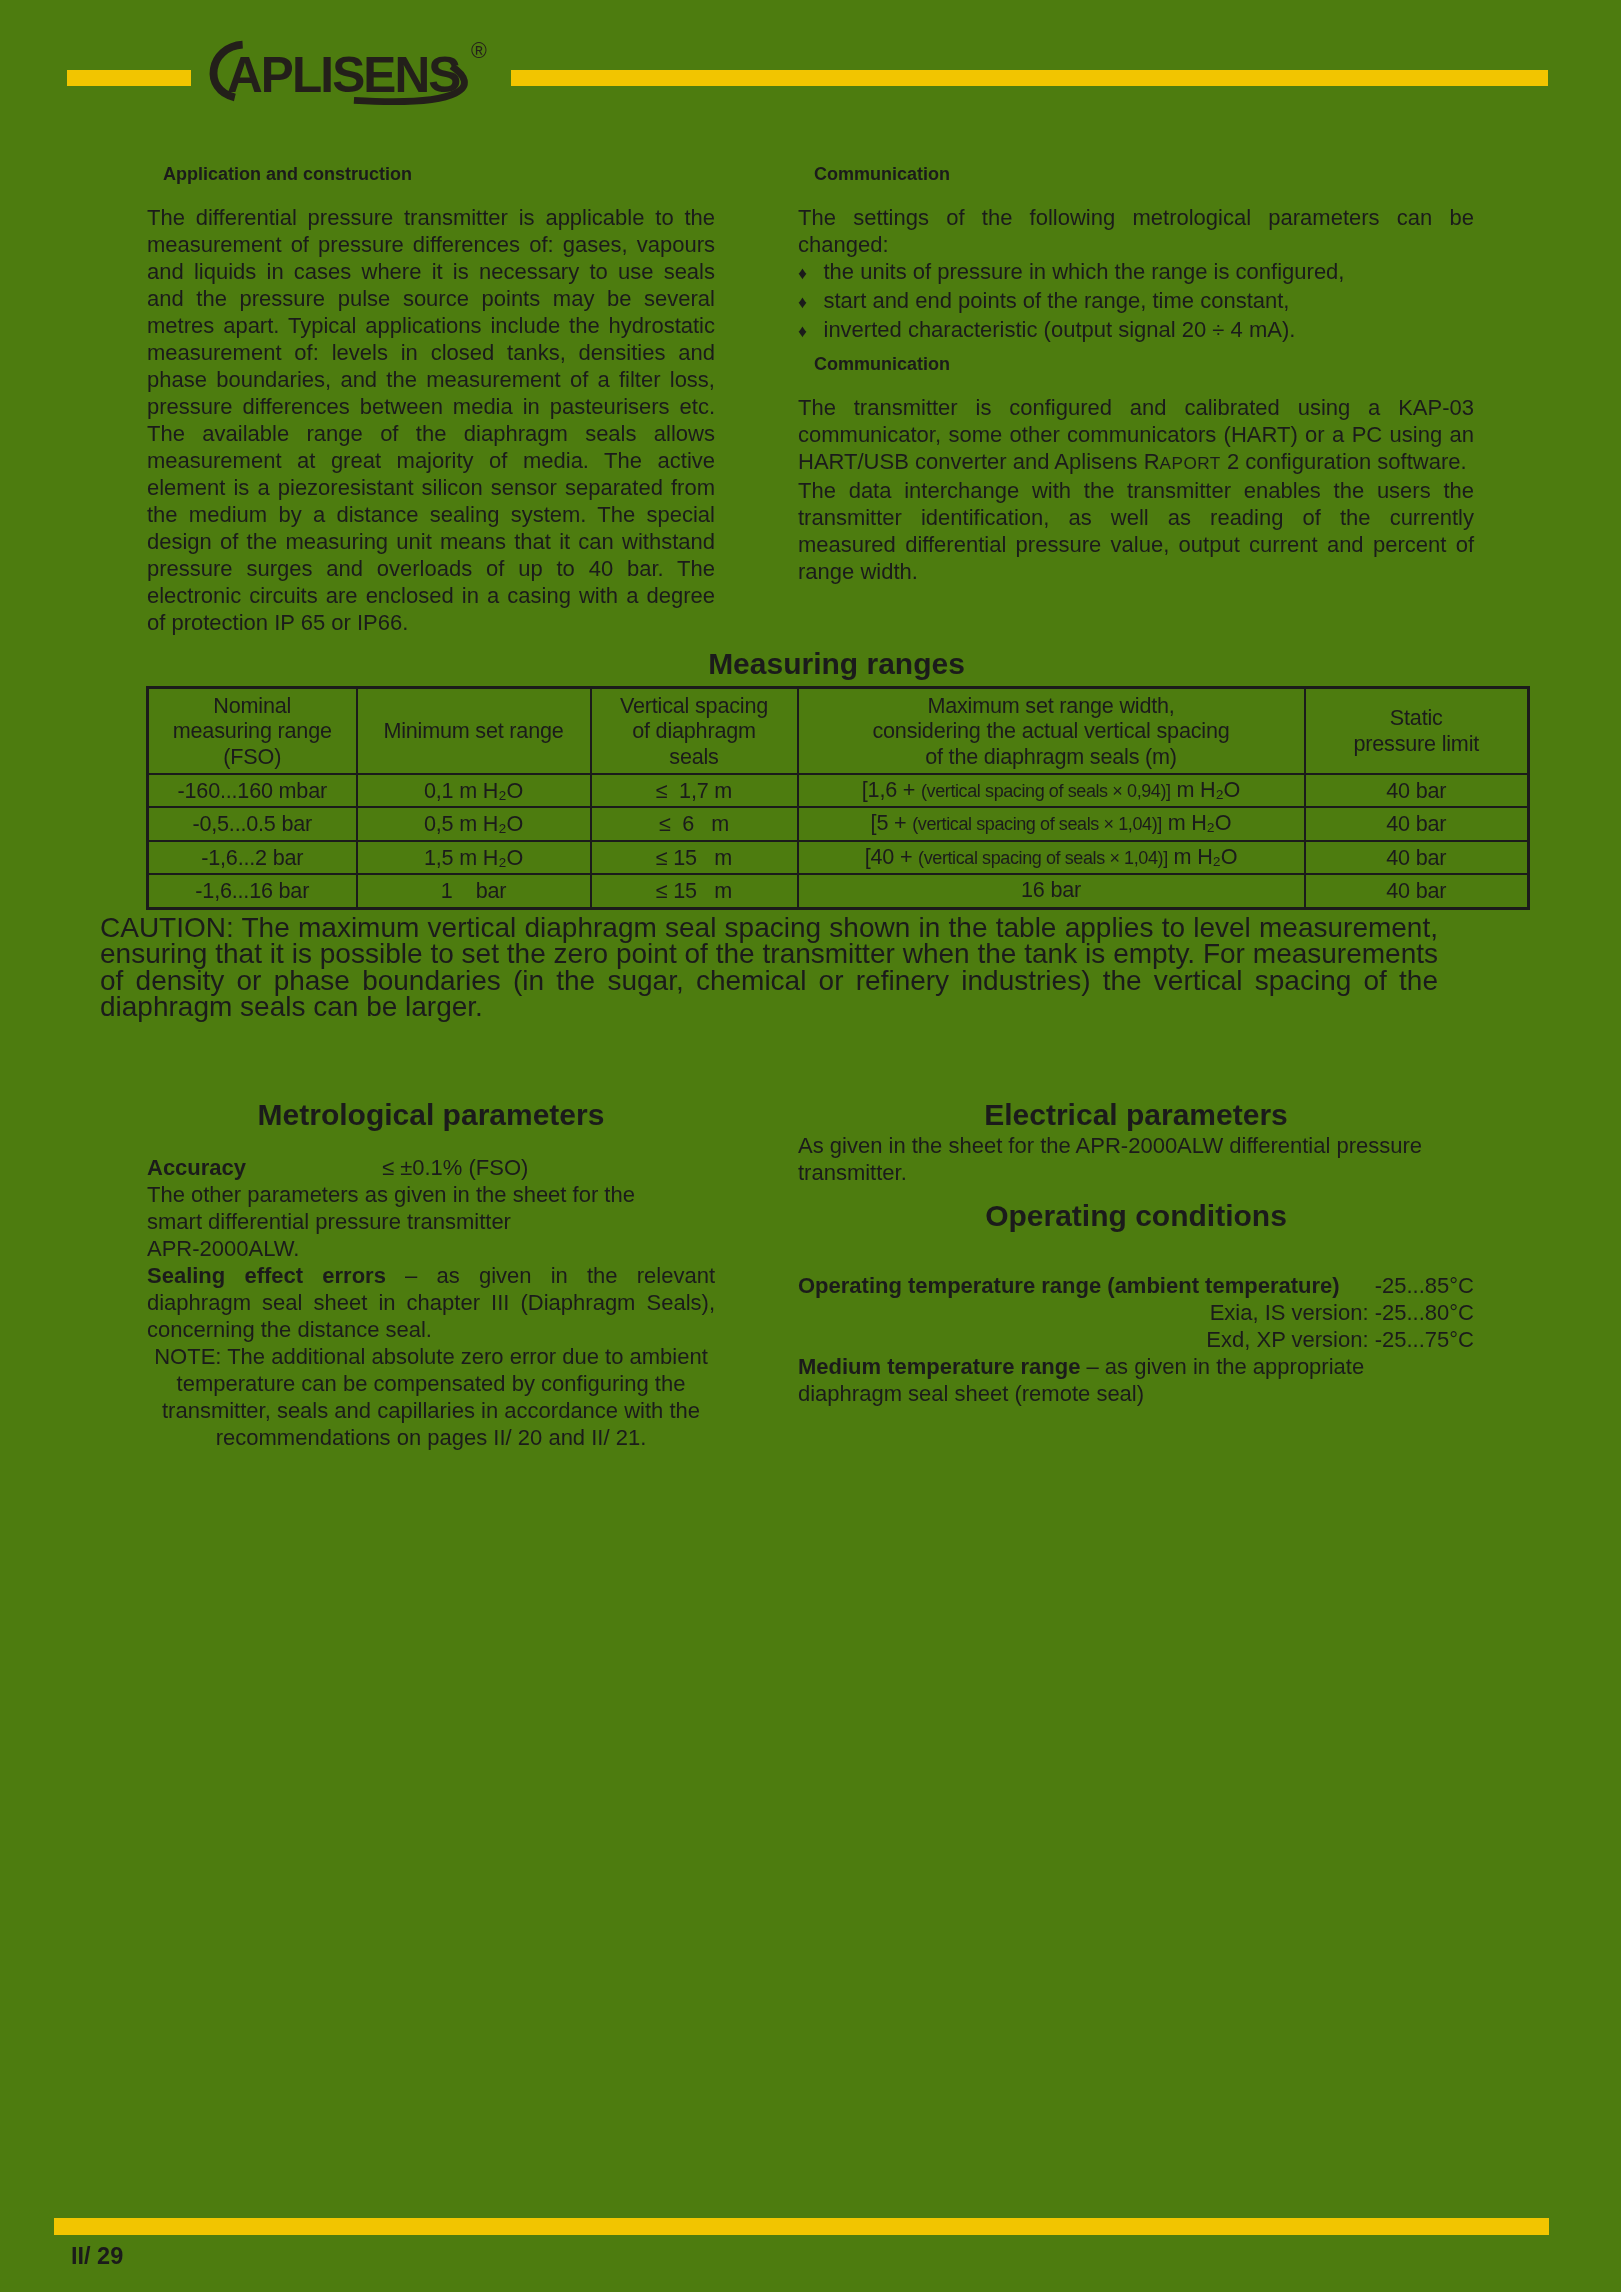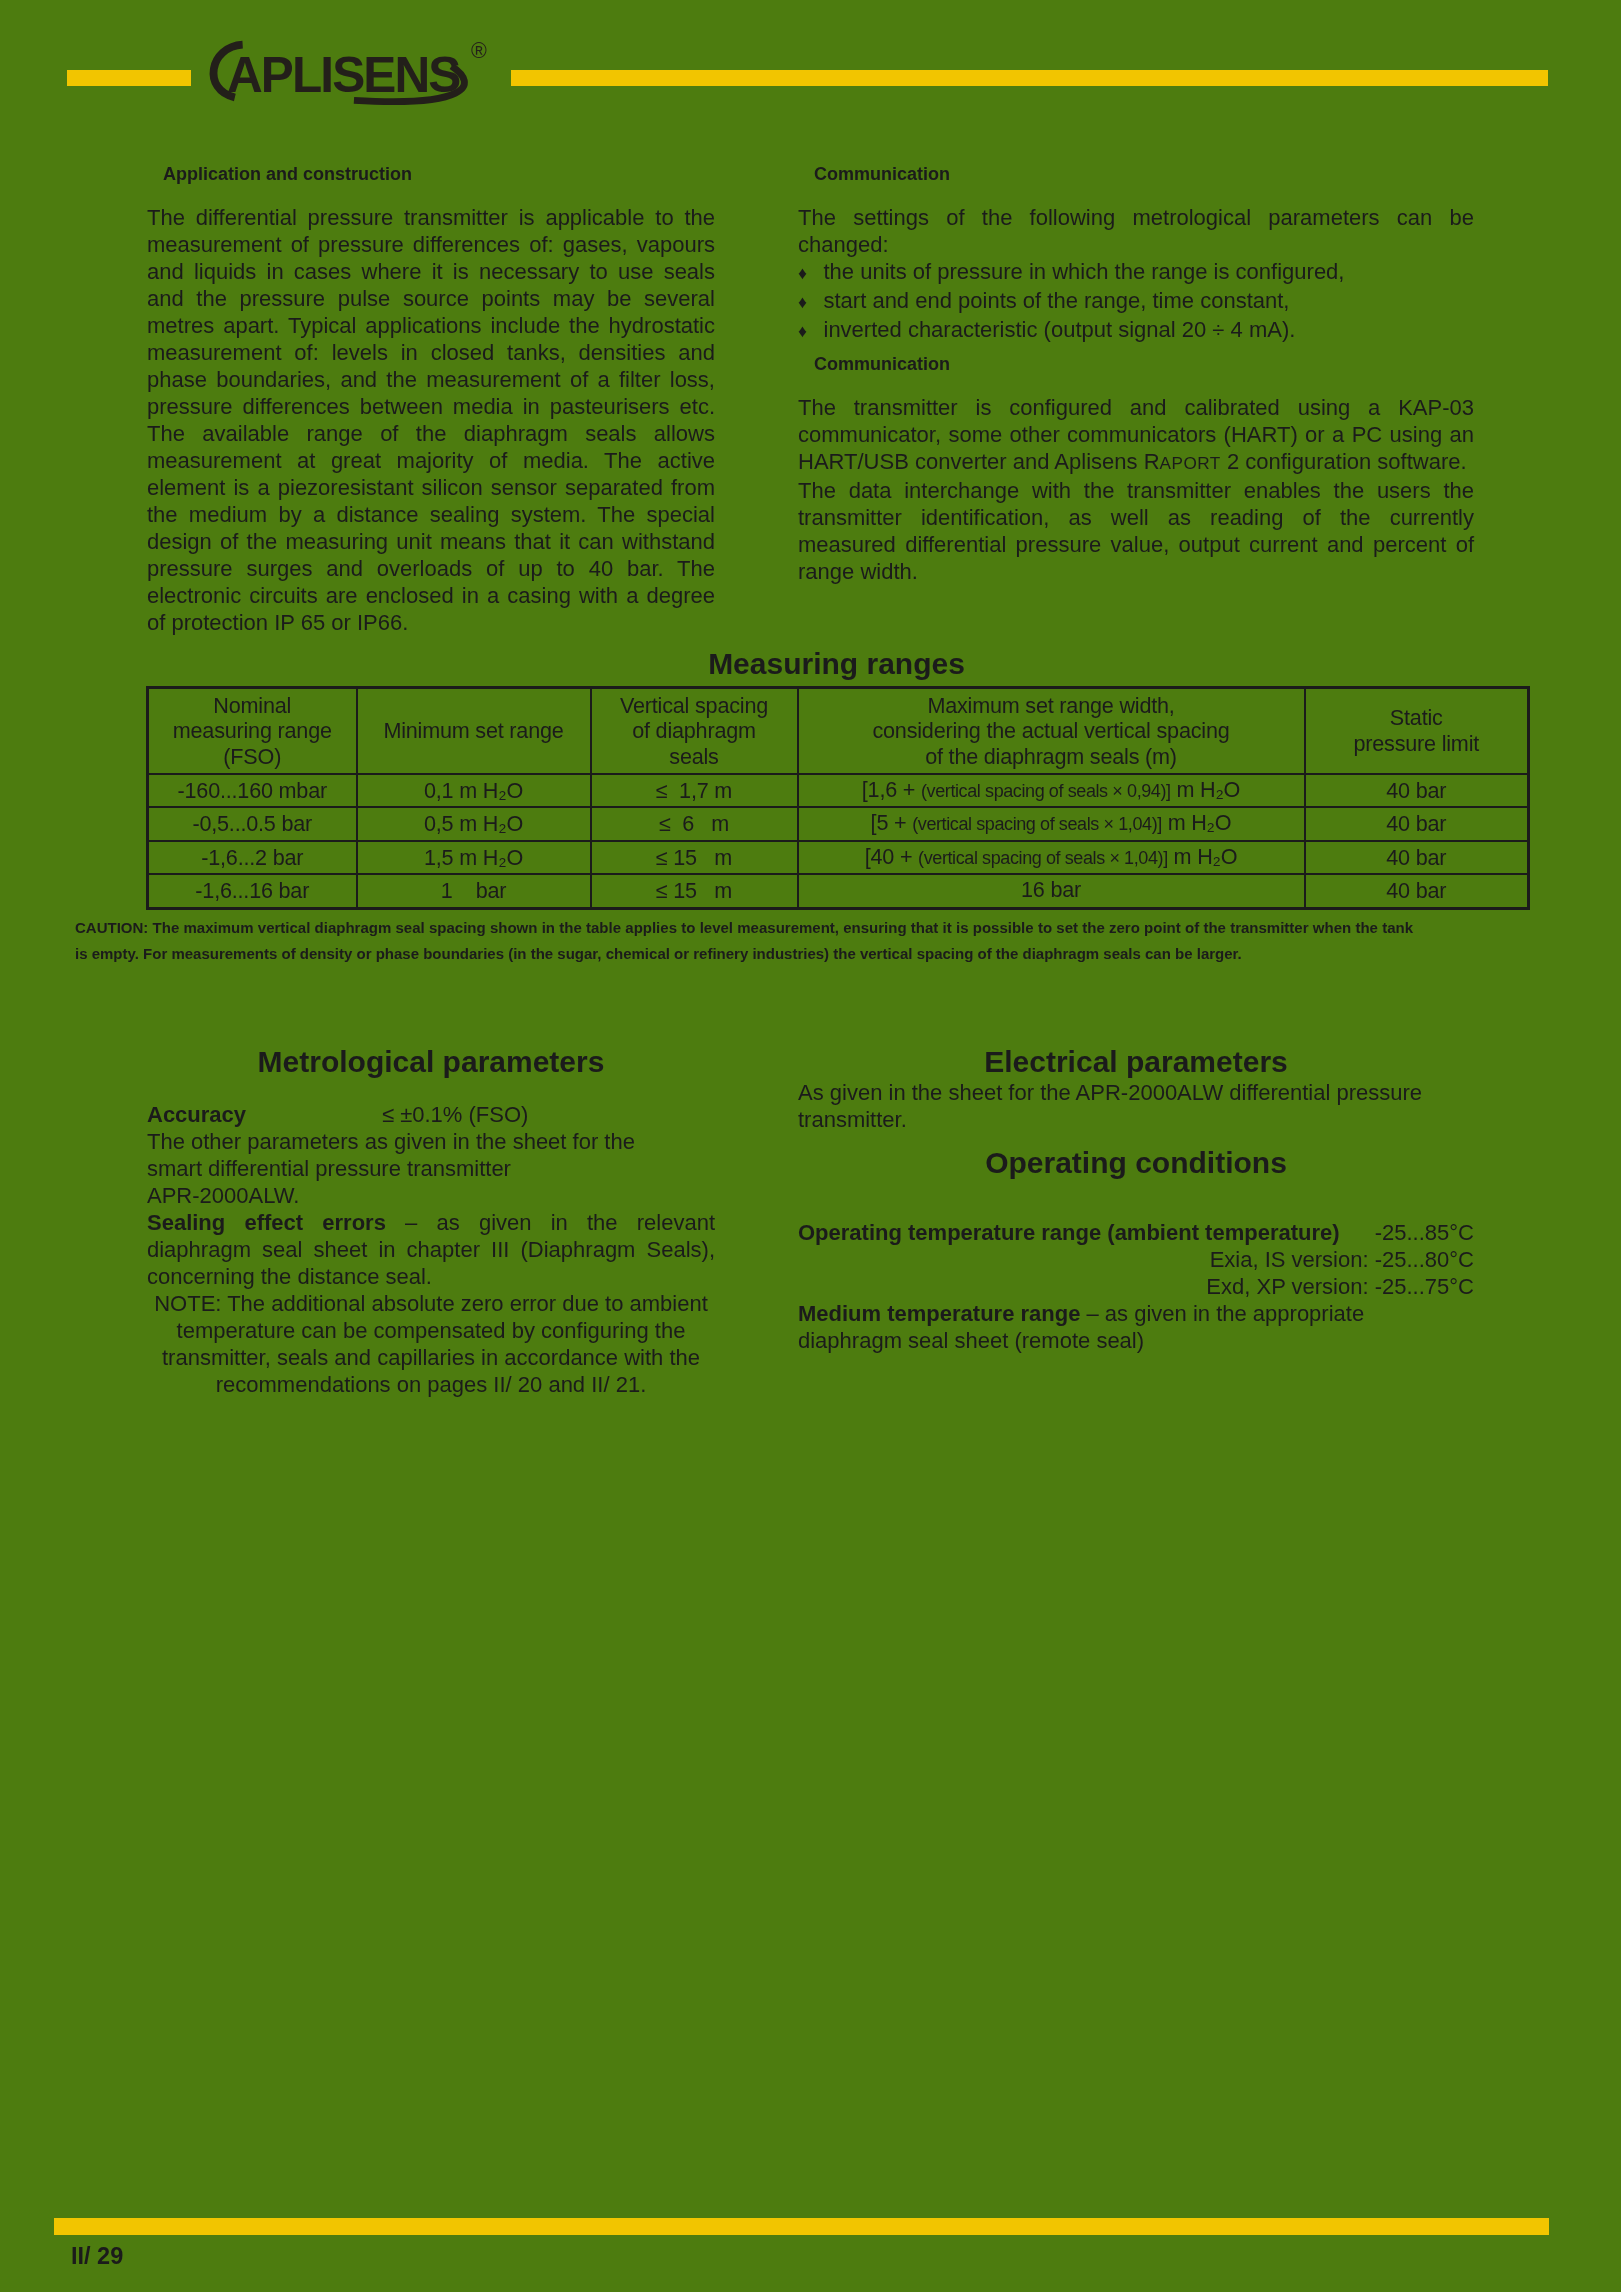--- a/index.html
+++ b/index.html
@@ -38,22 +38,22 @@
   .measuring-wrap { margin-top:9.8px; }
   .measuring-title { width:1381px; margin-left:146px; }
   table.measuring { border-collapse:collapse; margin-left:146px; width:1381px;
                     table-layout:fixed; margin-top:5px; border:3.9px solid var(--ink); }
   table.measuring th, table.measuring td {
     border:2.9px solid var(--ink); text-align:center; vertical-align:middle;
     font-size:21.6px; line-height:25.5px; padding:2px 3.9px; letter-spacing:-0.2px;
   }
   table.measuring th { font-weight:normal; white-space:pre-line; padding:3.9px 3.9px; }
   .fsmall { font-size:18px; letter-spacing:-0.4px; }
-  .caution { margin-left:75px; width:1338px; font-size:15px; line-height:26.5px;
-             text-align:justify; margin-top:4.9px;font-weight:bold; }
+  .caution { margin-left:100px; width:1338px; font-size:28px; line-height:26.5px;
+             text-align:justify; margin-top:4.9px; }
   
   .sec-gap { margin-top:22px; }
   .acc-row { display:flex; font-size:22px; line-height:27px; }
   .acc-label { width:235px; font-weight:bold; }
   .line { font-size:22px; line-height:27px; }
   .note-block { text-align:center; font-size:22px; line-height:27px; margin-top:0; }
   .temp-row { display:flex; justify-content:space-between; font-size:22px; line-height:27px; }
   .r-align { text-align:right; font-size:22px; line-height:27px; }
   .med-gap { margin-top:13.7px; }
   .op-title { margin-top:11.8px; }

